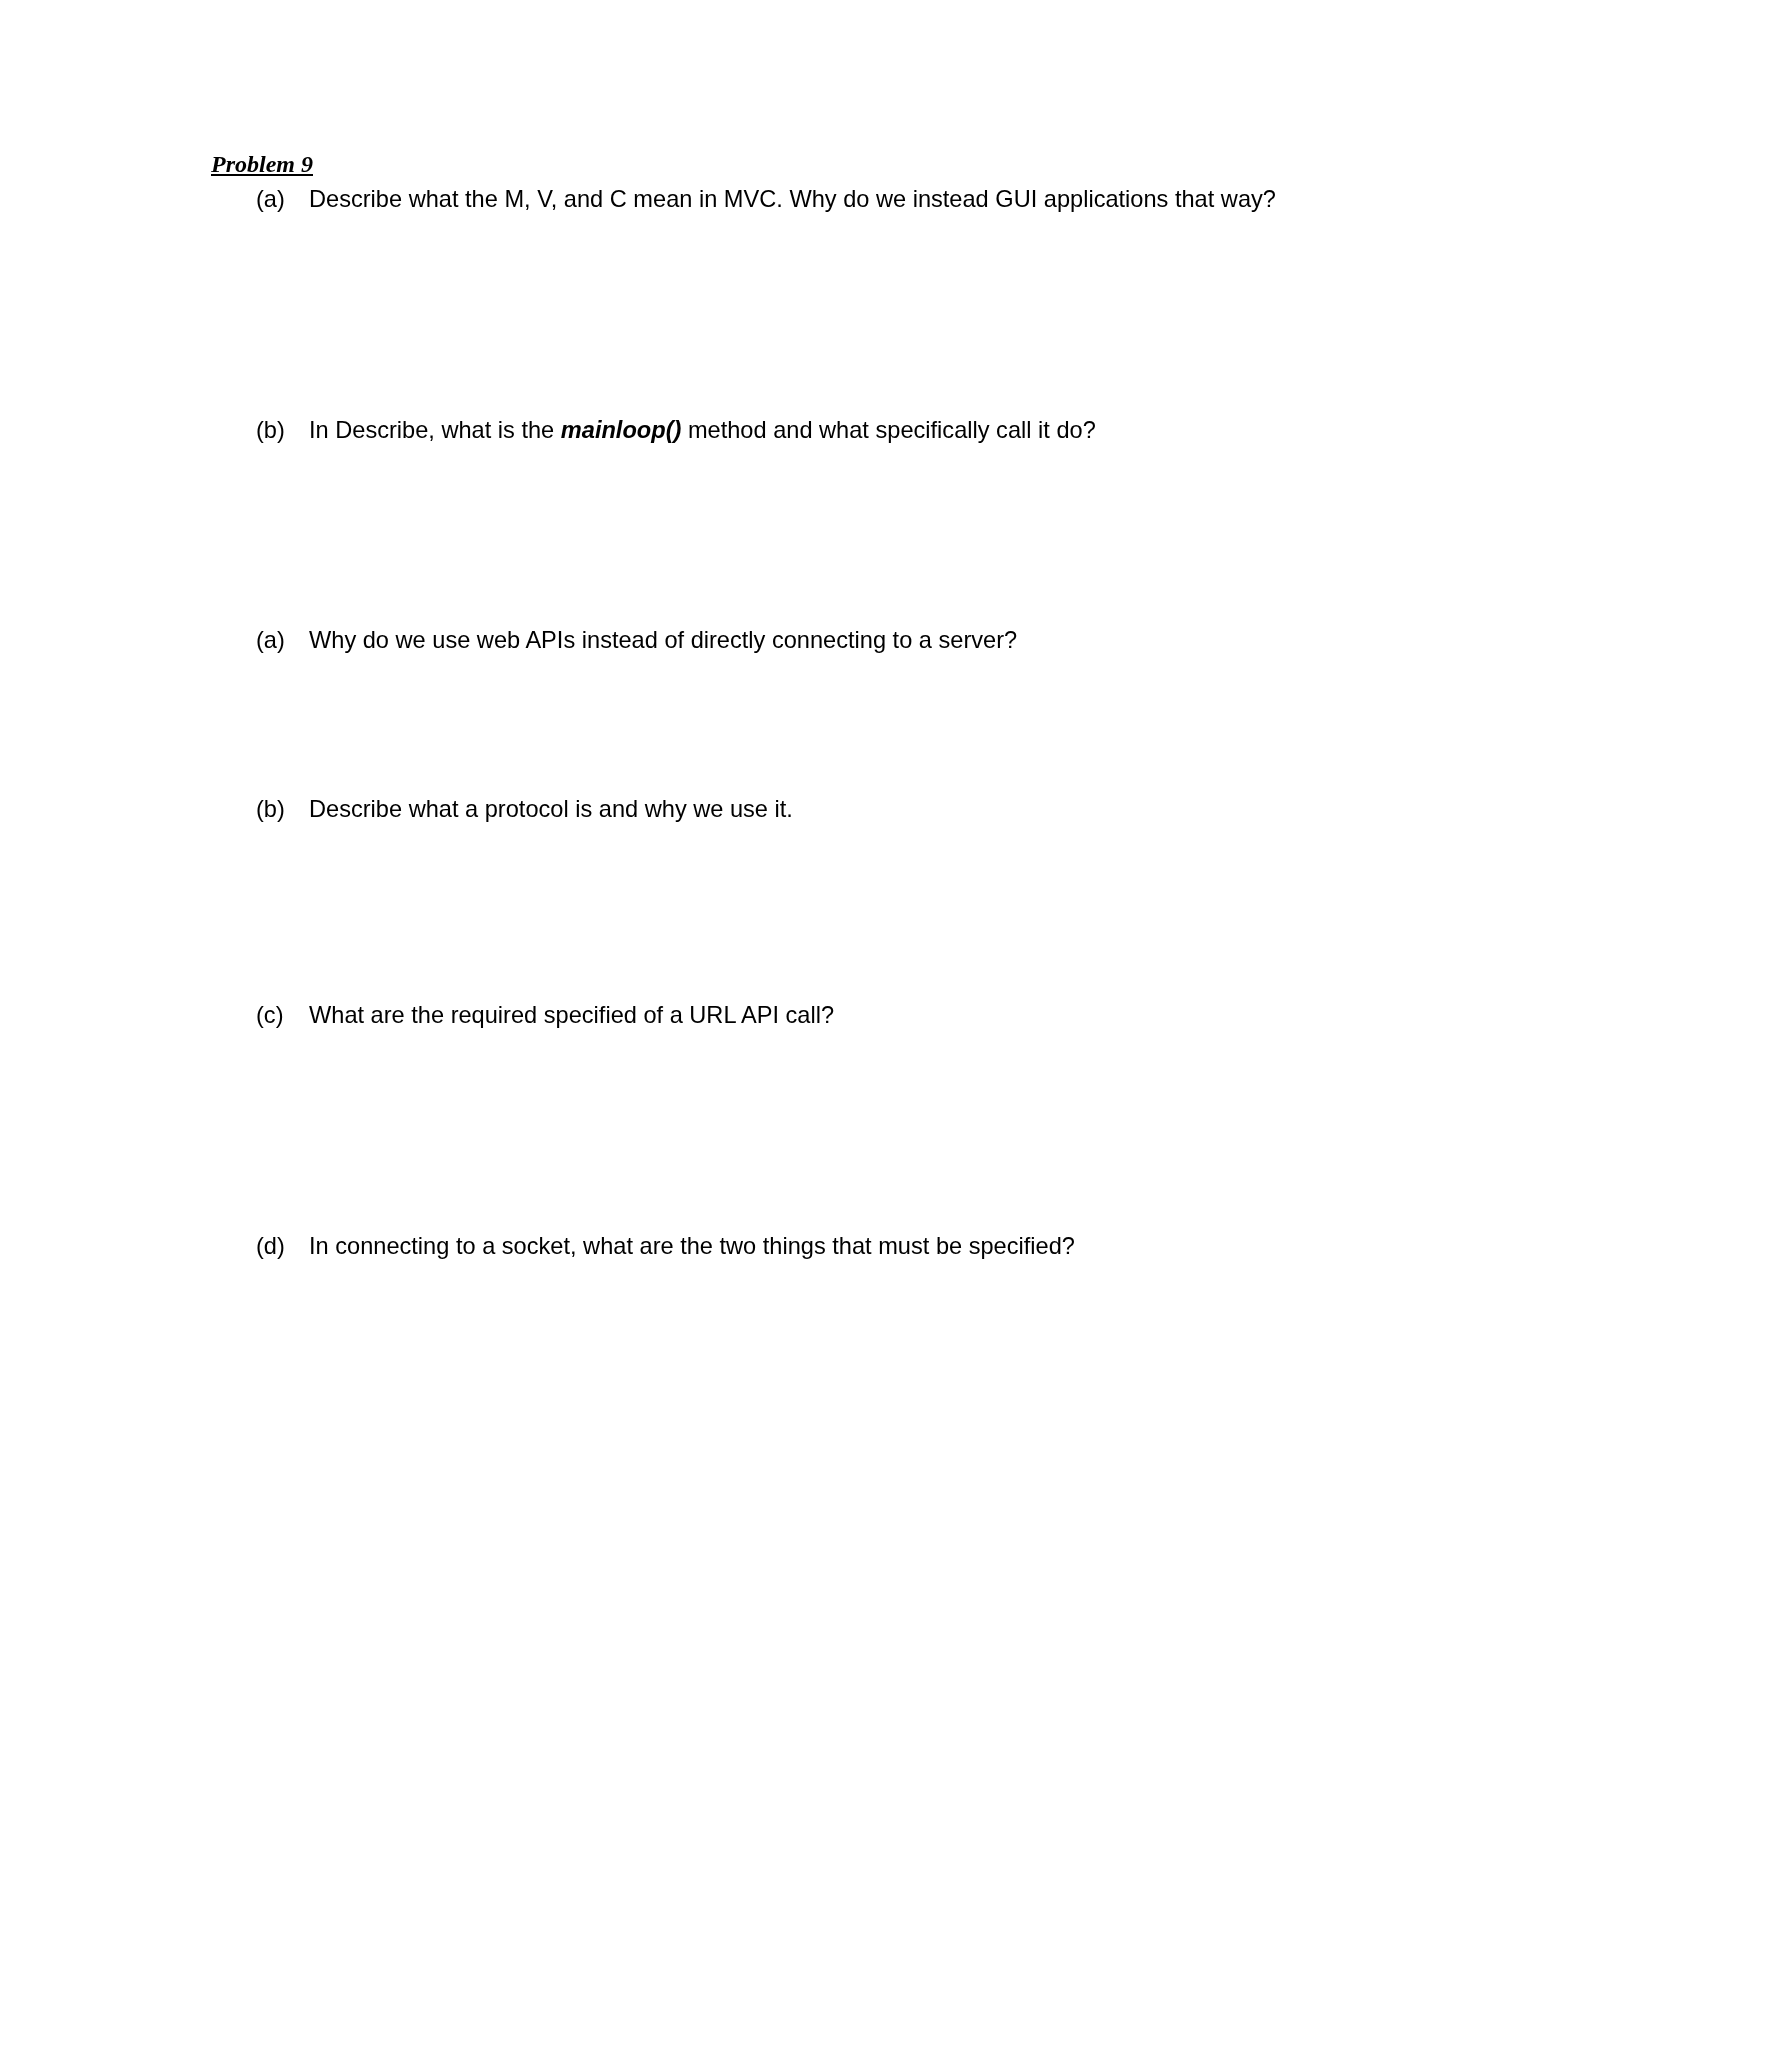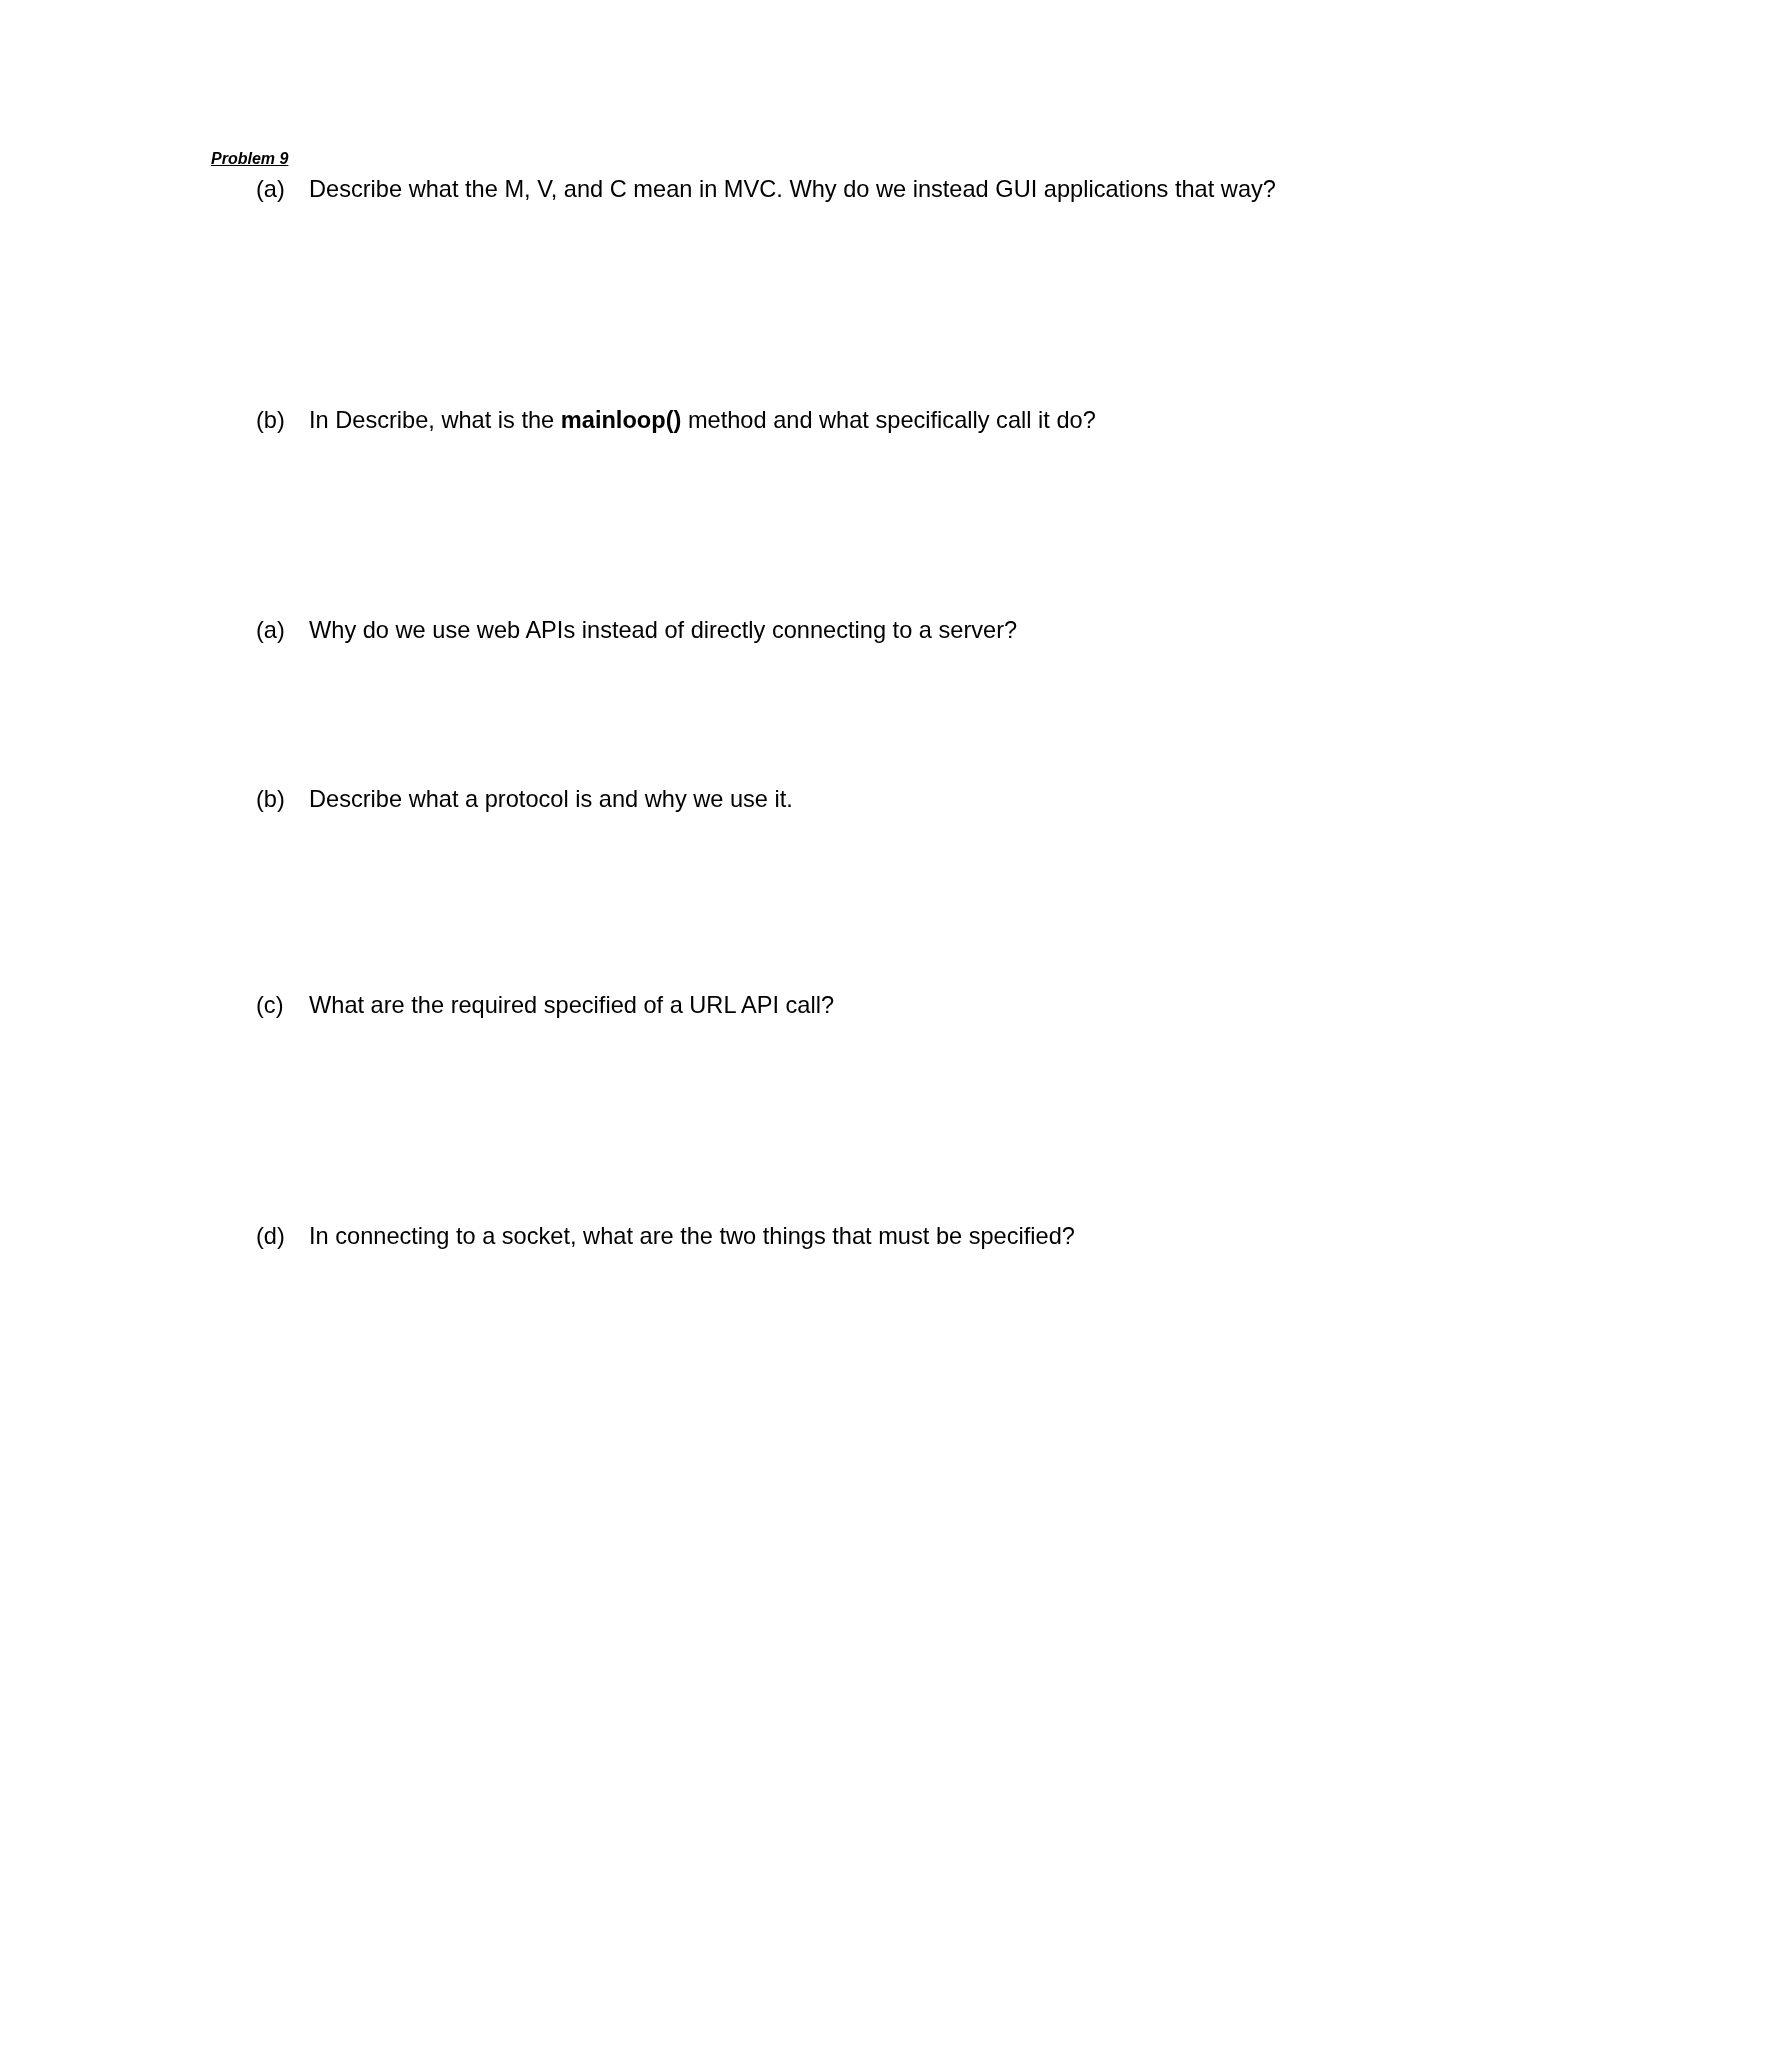--- a/index.html
+++ b/index.html
@@ -16,26 +16,27 @@
     height: 2309px;
     background: #ffffff;
     position: relative;
     box-sizing: border-box;
     padding: 149px 178px 0 211px;
   }
   .problem-block {
     margin: 0;
   }
   .problem-title {
-    font-size: 16px;
+    font-size: 24px;
     font-weight: bold;
     font-style: italic;
     text-decoration: underline;
     line-height: 1.25;
     margin: 0 0 4.1px 0;
+    font-family: Liberation Serif, serif;
   }
   .items {
     margin: 0;
     padding: 0;
     list-style: none;
   }
   .item {
     position: relative;
     padding-left: 53px;
     margin-left: 45px;
@@ -49,20 +50,21 @@
     top: 0;
     width: 50px;
     font-size: 23.6px;
   }
   .item-text {
     display: block;
     max-width: 1269px;
   }
   .item-text b {
     font-weight: bold;
+    font-style: italic;
   }
   .gap-md { height: 136px; }
   .gap-lg { height: 174px; }
   .gap-xl { height: 198px; }
   .block-gap { height: 178px; }
 </style>
 </head>
 <body>
 
 <div class="page">

